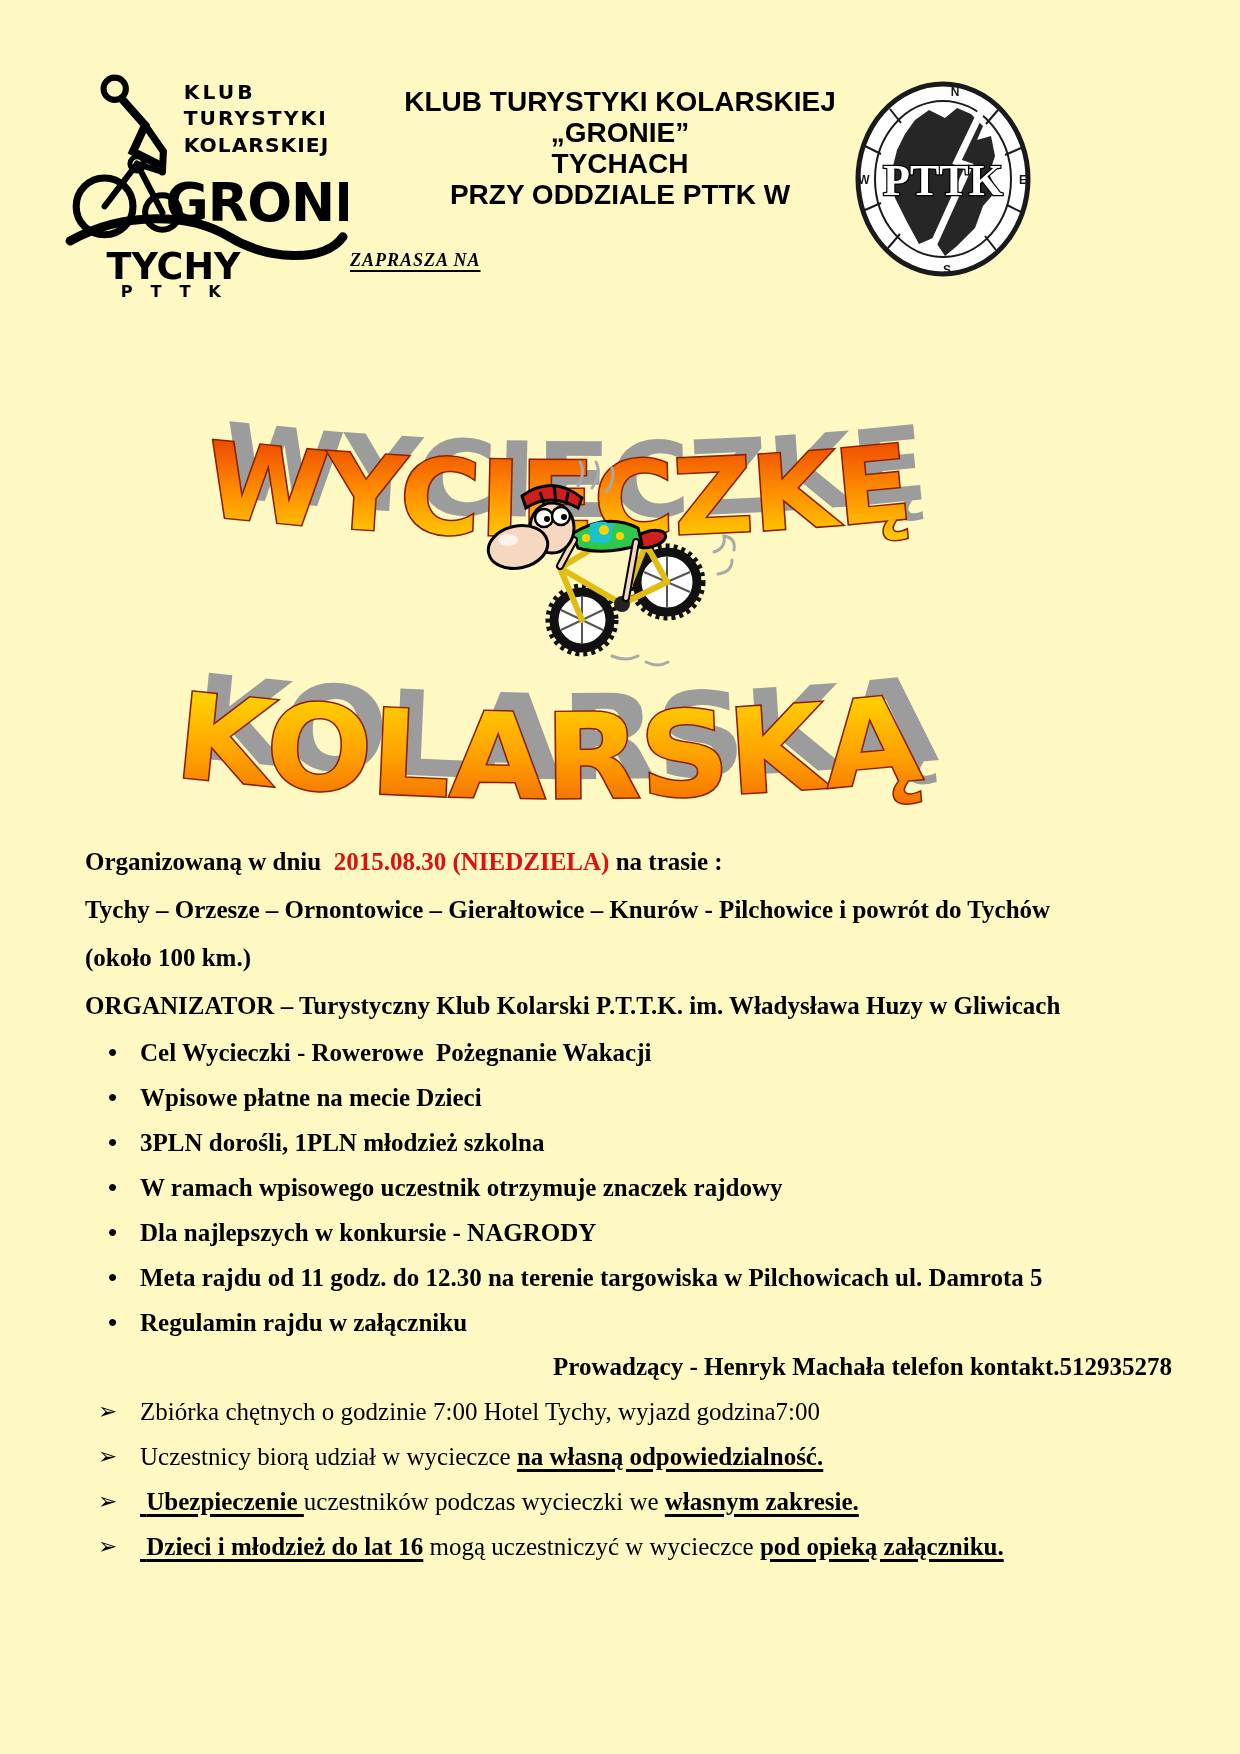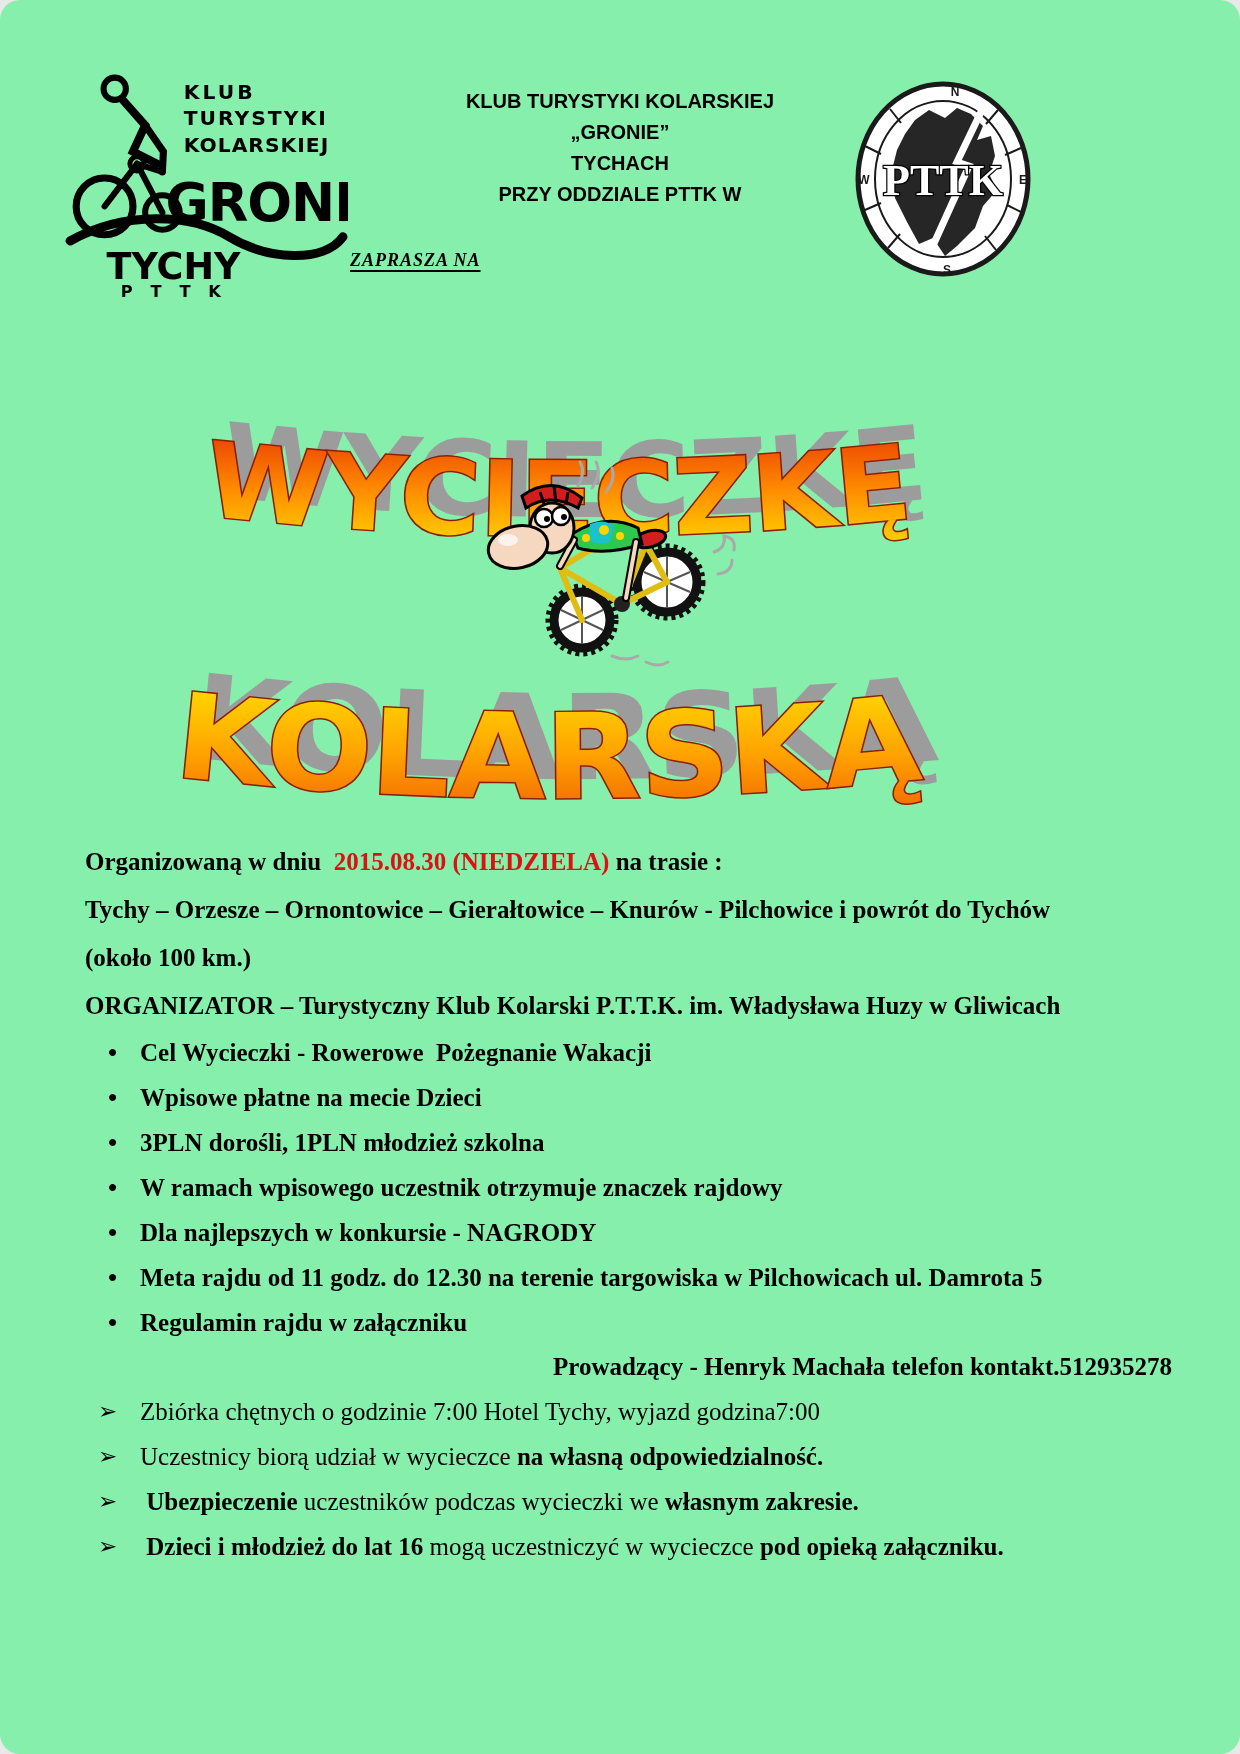--- a/index.html
+++ b/index.html
@@ -1,22 +1,22 @@
 <!DOCTYPE html>
 <html><head>
 <meta charset="utf-8">
 <style>
   html,body{margin:0;padding:0;background:#e8e8e8;}
-  .page{position:relative;width:1240px;height:1754px;background:#86efac;margin:0 auto;
-        font-family:"Liberation Serif",serif;color:#000;overflow:hidden;border-radius:20px;}
+  .page{position:relative;width:1240px;height:1754px;background:#fef9c3;margin:0 auto;
+        font-family:"Liberation Serif",serif;color:#000;overflow:hidden;}
   .abs{position:absolute;}
 
   
   .header-center{left:350px;top:86px;width:540px;text-align:center;
-    font-family:"Liberation Sans",sans-serif;font-weight:bold;font-size:20px;line-height:31px;}
+    font-family:"Liberation Sans",sans-serif;font-weight:bold;font-size:28px;line-height:31px;}
   .invite{left:350px;top:250px;width:540px;
     font-family:"Liberation Serif",serif;font-weight:bold;font-style:italic;font-size:18px;
     text-decoration:underline;text-decoration-thickness:2px;text-underline-offset:4px;letter-spacing:1px;}
 
   
   .logo-left{left:64px;top:58px;width:284px;height:240px;}
   .emblem{left:853px;top:78px;width:180px;height:202px;}
   .wa1{left:198px;top:310px;width:744px;height:252px;}
   .wa2{left:168px;top:580px;width:784px;height:258px;}
   .cyclist{left:486px;top:452px;width:252px;height:220px;z-index:5;}
@@ -27,21 +27,21 @@
   .row{line-height:48px;white-space:pre-wrap;margin-left:17px;}
   .brow{position:relative;height:45px;line-height:45px;padding-left:72px;white-space:pre-wrap;}
   .dot{position:absolute;left:40px;top:0;font-size:26px;}
   .nbrow{height:45px;line-height:45px;padding-left:72px;white-space:pre-wrap;}
   .leader{height:44px;line-height:44px;text-align:right;}
   .arow{position:relative;height:45px;line-height:45px;padding-left:72px;
         font-weight:normal;white-space:pre-wrap;}
   .arr{position:absolute;left:30px;top:0;font-size:23px;}
   .btxt{white-space:pre-wrap;}
   .b{font-weight:bold;}
-  .u{text-decoration-thickness:2.5px;text-underline-offset:4px;}
+  .u{text-decoration:underline;text-decoration-thickness:2.5px;text-underline-offset:4px;}
 </style>
 </head>
 <body>
 
 <div class="page">
 
   <svg class="abs logo-left" viewBox="0 0 280 236" xmlns="http://www.w3.org/2000/svg">
     <g stroke="#000" fill="none" stroke-linecap="round">
       <circle cx="40" cy="146" r="28" stroke-width="7"></circle>
       <circle cx="97" cy="152" r="17" stroke-width="6"></circle>

